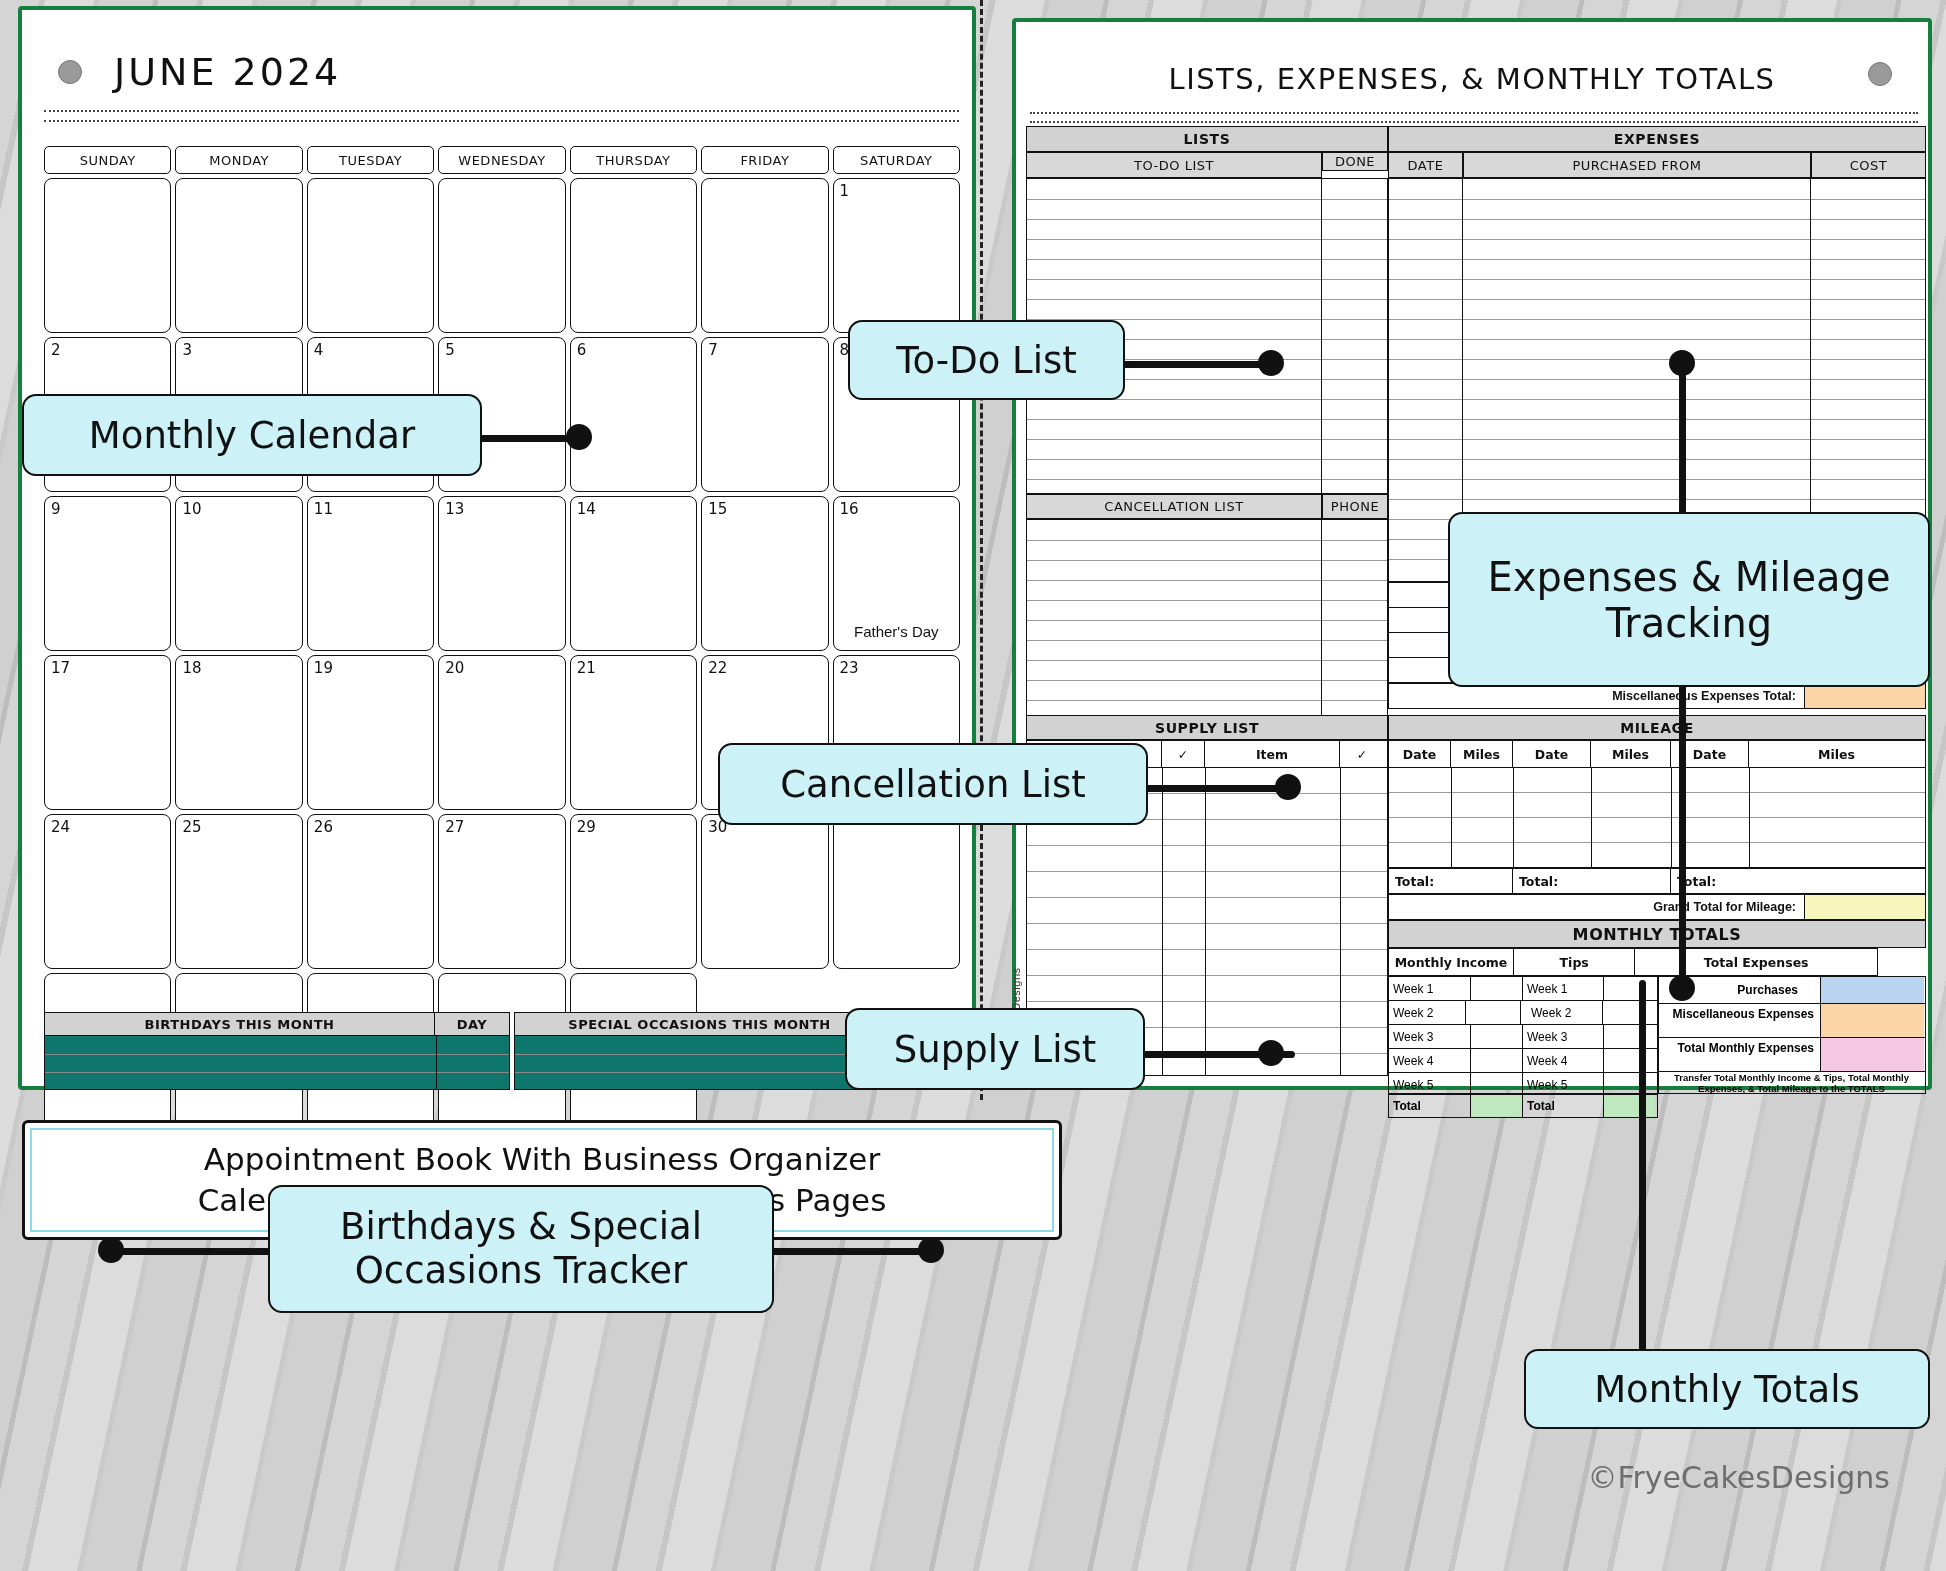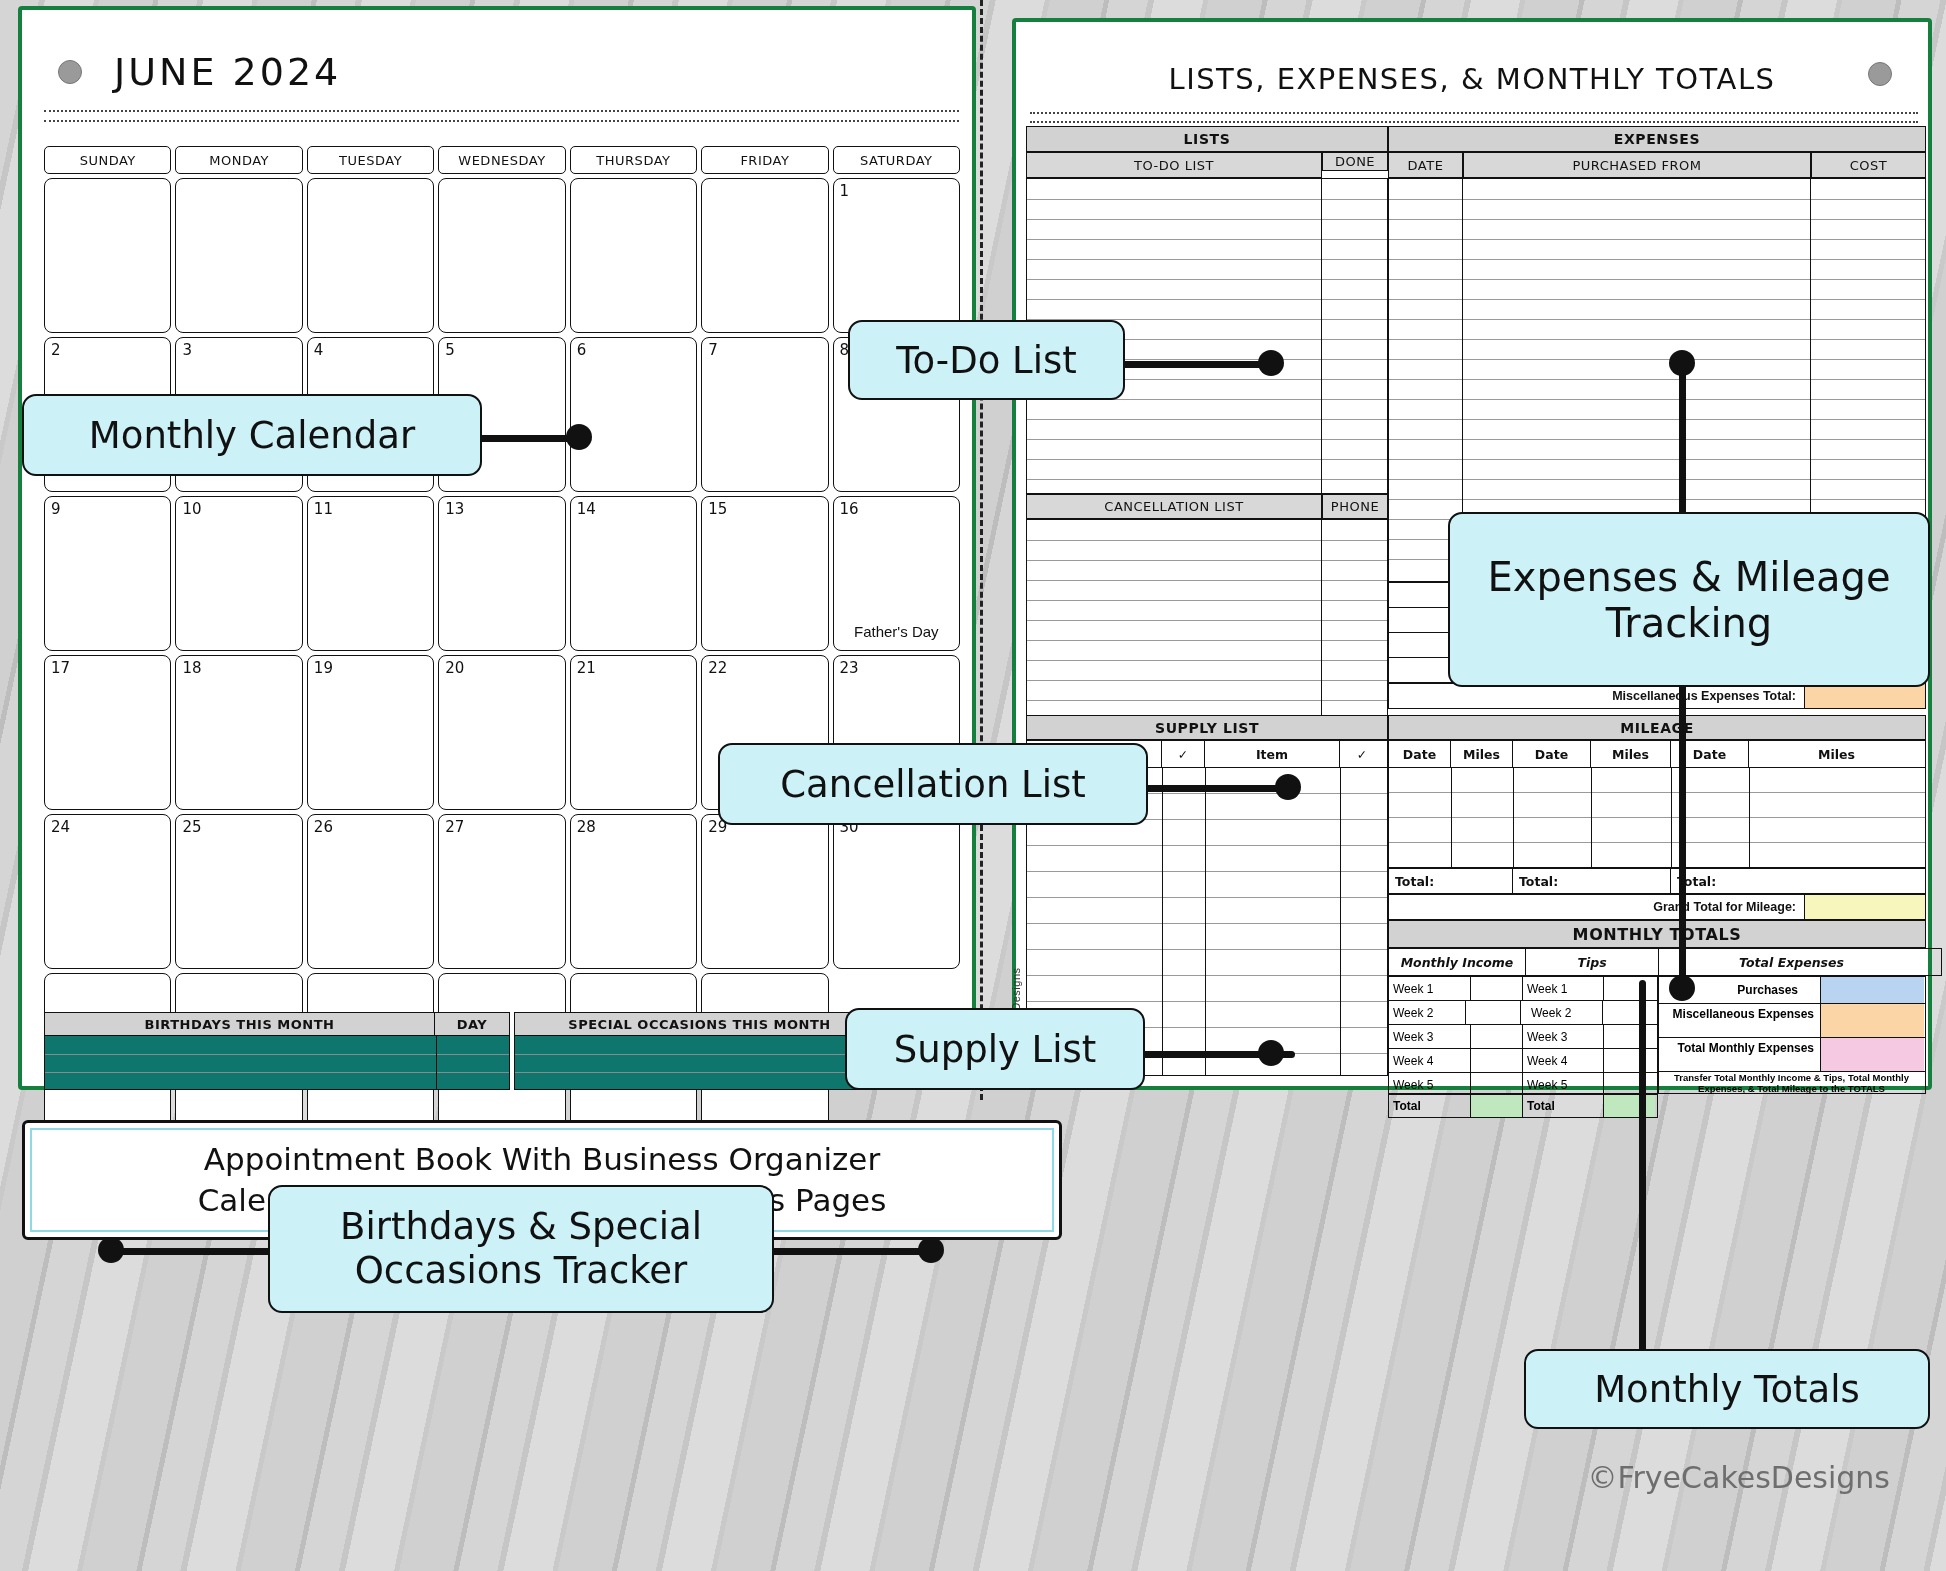--- a/index.html
+++ b/index.html
@@ -285,23 +285,20 @@
         <div class="num">24</div>
       </div>
       <div class="daycell">
         <div class="num">25</div>
       </div>
       <div class="daycell">
         <div class="num">26</div>
       </div>
       <div class="daycell">
         <div class="num">27</div>
-      </div>
-      <div class="daycell">
-        <div class="num">28</div>
       </div>
       <div class="daycell">
         <div class="num">29</div>
       </div>
       <div class="daycell">
         <div class="num">30</div>
       </div>
       <div class="daycell empty">
         <div class="num"></div>
       </div>
@@ -522,21 +519,21 @@
       <div style="width:158px;justify-content:flex-start;padding-left:6px;">Total:</div>
       <div style="width:254px;justify-content:flex-start;padding-left:6px;">Total:</div>
     </div>
   </div>
   <div class="totline" style="left:372px;top:872px;width:538px;height:26px;">
     <div class="t">Grand Total for Mileage:</div>
     <div class="f" style="background:#f7f6bc;"></div>
   </div>
 
   <div class="band" style="left:372px;top:898px;width:538px;height:28px;font-size:16px;">MONTHLY TOTALS</div>
-  <div class="grid-tbl" style="left:372px;top:926px;width:554px;height:28px;font-style:italic;">
+  <div class="grid-tbl" style="left:372px;top:926px;width:490px;height:28px;">
     <div class="hr" style="height:26px;border-bottom:none;">
       <div style="width:137px;">Monthly Income</div>
       <div style="width:133px;">Tips</div>
       <div style="width:265px;">Total Expenses</div>
     </div>
   </div>
 
   <div class="grid-tbl" style="left:372px;top:954px;width:270px;height:118px;">
     <div class="br" style="height:23px;">
         <div style="width:82px;">Week 1</div>

